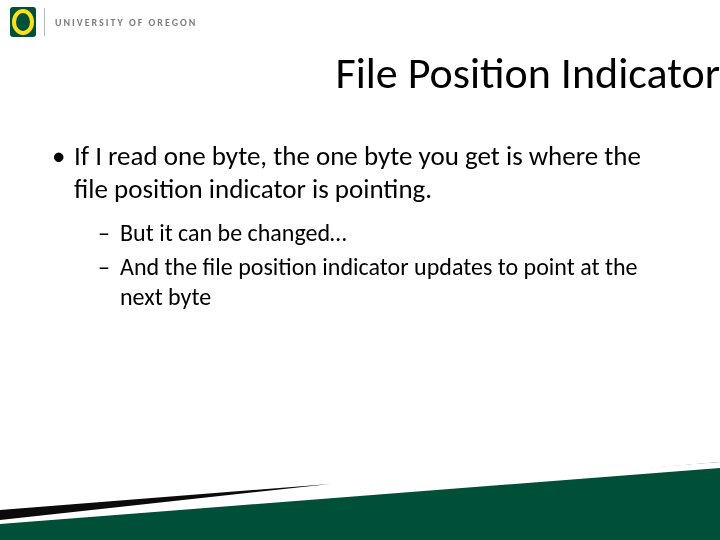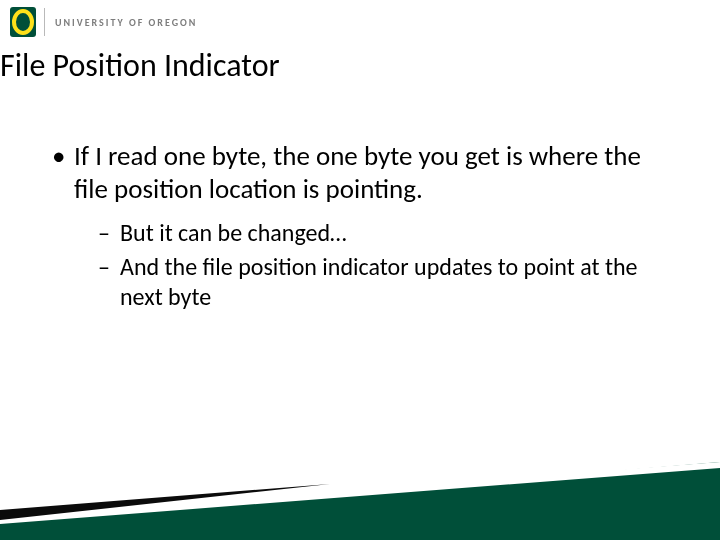--- a/index.html
+++ b/index.html
@@ -5,21 +5,21 @@
   * { margin: 0; padding: 0; box-sizing: border-box; }
   html, body { width: 720px; height: 540px; overflow: hidden; font-family: Calibri, "Segoe UI", Arial, sans-serif; background: #fff; color: #000; }
   .slide { position: relative; width: 720px; height: 540px; background: #fff; }
 
   .header { position: absolute; top: 4px; left: 10px; right: 10px; height: 36px; display: flex; align-items: center; }
   .logo-o { width: 26px; height: 30px; position: relative; margin-right: 8px; }
   .logo-o svg { width: 100%; height: 100%; }
   .divider-v { width: 1px; height: 28px; background: #b9b9b9; margin-right: 10px; }
   .univ-text { font-size: 10px; letter-spacing: 2px; color: #7d7d7d; font-weight: 600; }
 
-  .title { position: absolute; top: 46px; left: 0; right: 0; text-align: left; font-size: 32px; font-weight: 400; color: #000; font-family: Calibri, "Segoe UI", Arial, sans-serif; }
+  .title { position: absolute; top: 46px; left: 0; right: 0; text-align: right; font-size: 44px; font-weight: 400; color: #000; font-family: Calibri, "Segoe UI", Arial, sans-serif; }
 
   .body { position: absolute; top: 140px; left: 52px; right: 40px; }
   ul.outer { list-style: none; }
   ul.outer > li { position: relative; padding-left: 22px; font-size: 27px; line-height: 1.22; margin-bottom: 4px; }
   ul.outer > li::before { content: "•"; position: absolute; left: 0; top: 0; font-size: 27px; }
   ul.inner { list-style: none; margin-top: 12px; margin-left: 24px; }
   ul.inner > li { position: relative; padding-left: 22px; font-size: 24px; line-height: 1.25; margin-bottom: 4px; }
   ul.inner > li::before { content: "–"; position: absolute; left: 0; top: 0; font-size: 24px; }
 
   .footer { position: absolute; left: 0; right: 0; bottom: 0; height: 78px; pointer-events: none; }
@@ -39,21 +39,21 @@
     </div>
     <div class="divider-v"></div>
     <div class="univ-text">UNIVERSITY OF OREGON</div>
   </div>
 
   <h1 class="title">File Position Indicator</h1>
 
   <div class="body">
     <ul class="outer">
       <li>
-        <span>If I read one byte, the one byte you get is where the file position location is pointing.</span>
+        <span>If I read one byte, the one byte you get is where the file position indicator is pointing.</span>
         <ul class="inner">
           <li>
             <span>But it can be changed…</span>
           </li>
           <li>
             <span>And the file position indicator updates to point at the next byte</span>
           </li>
         </ul>
       </li>
     </ul>

